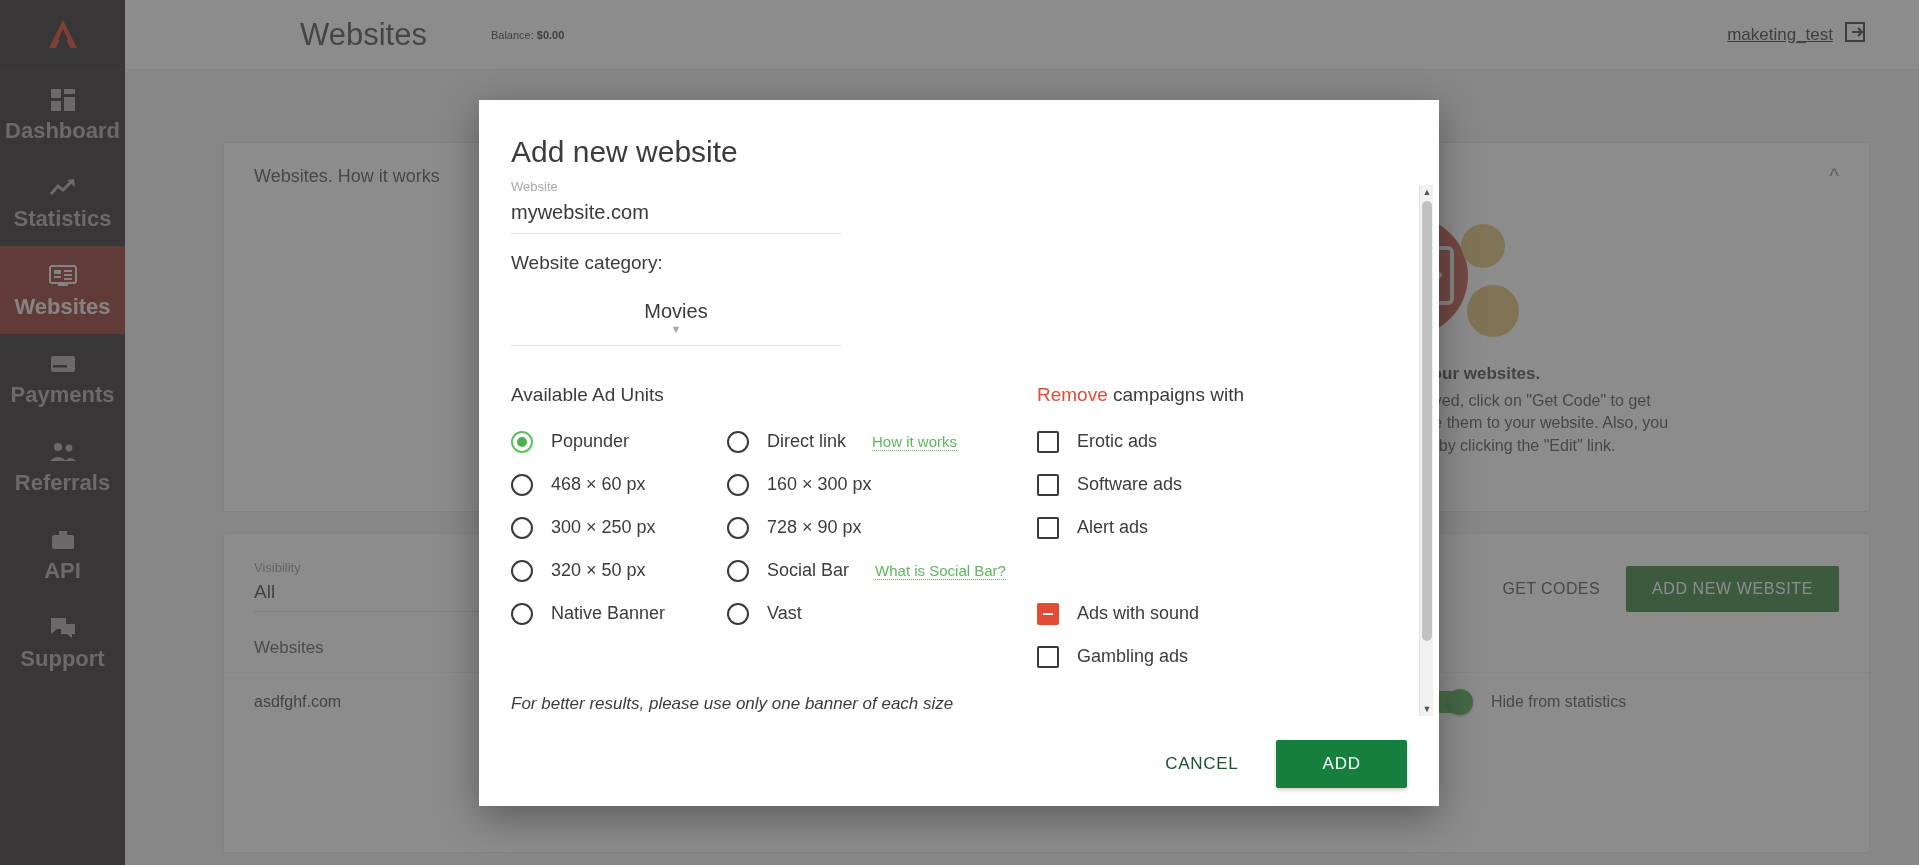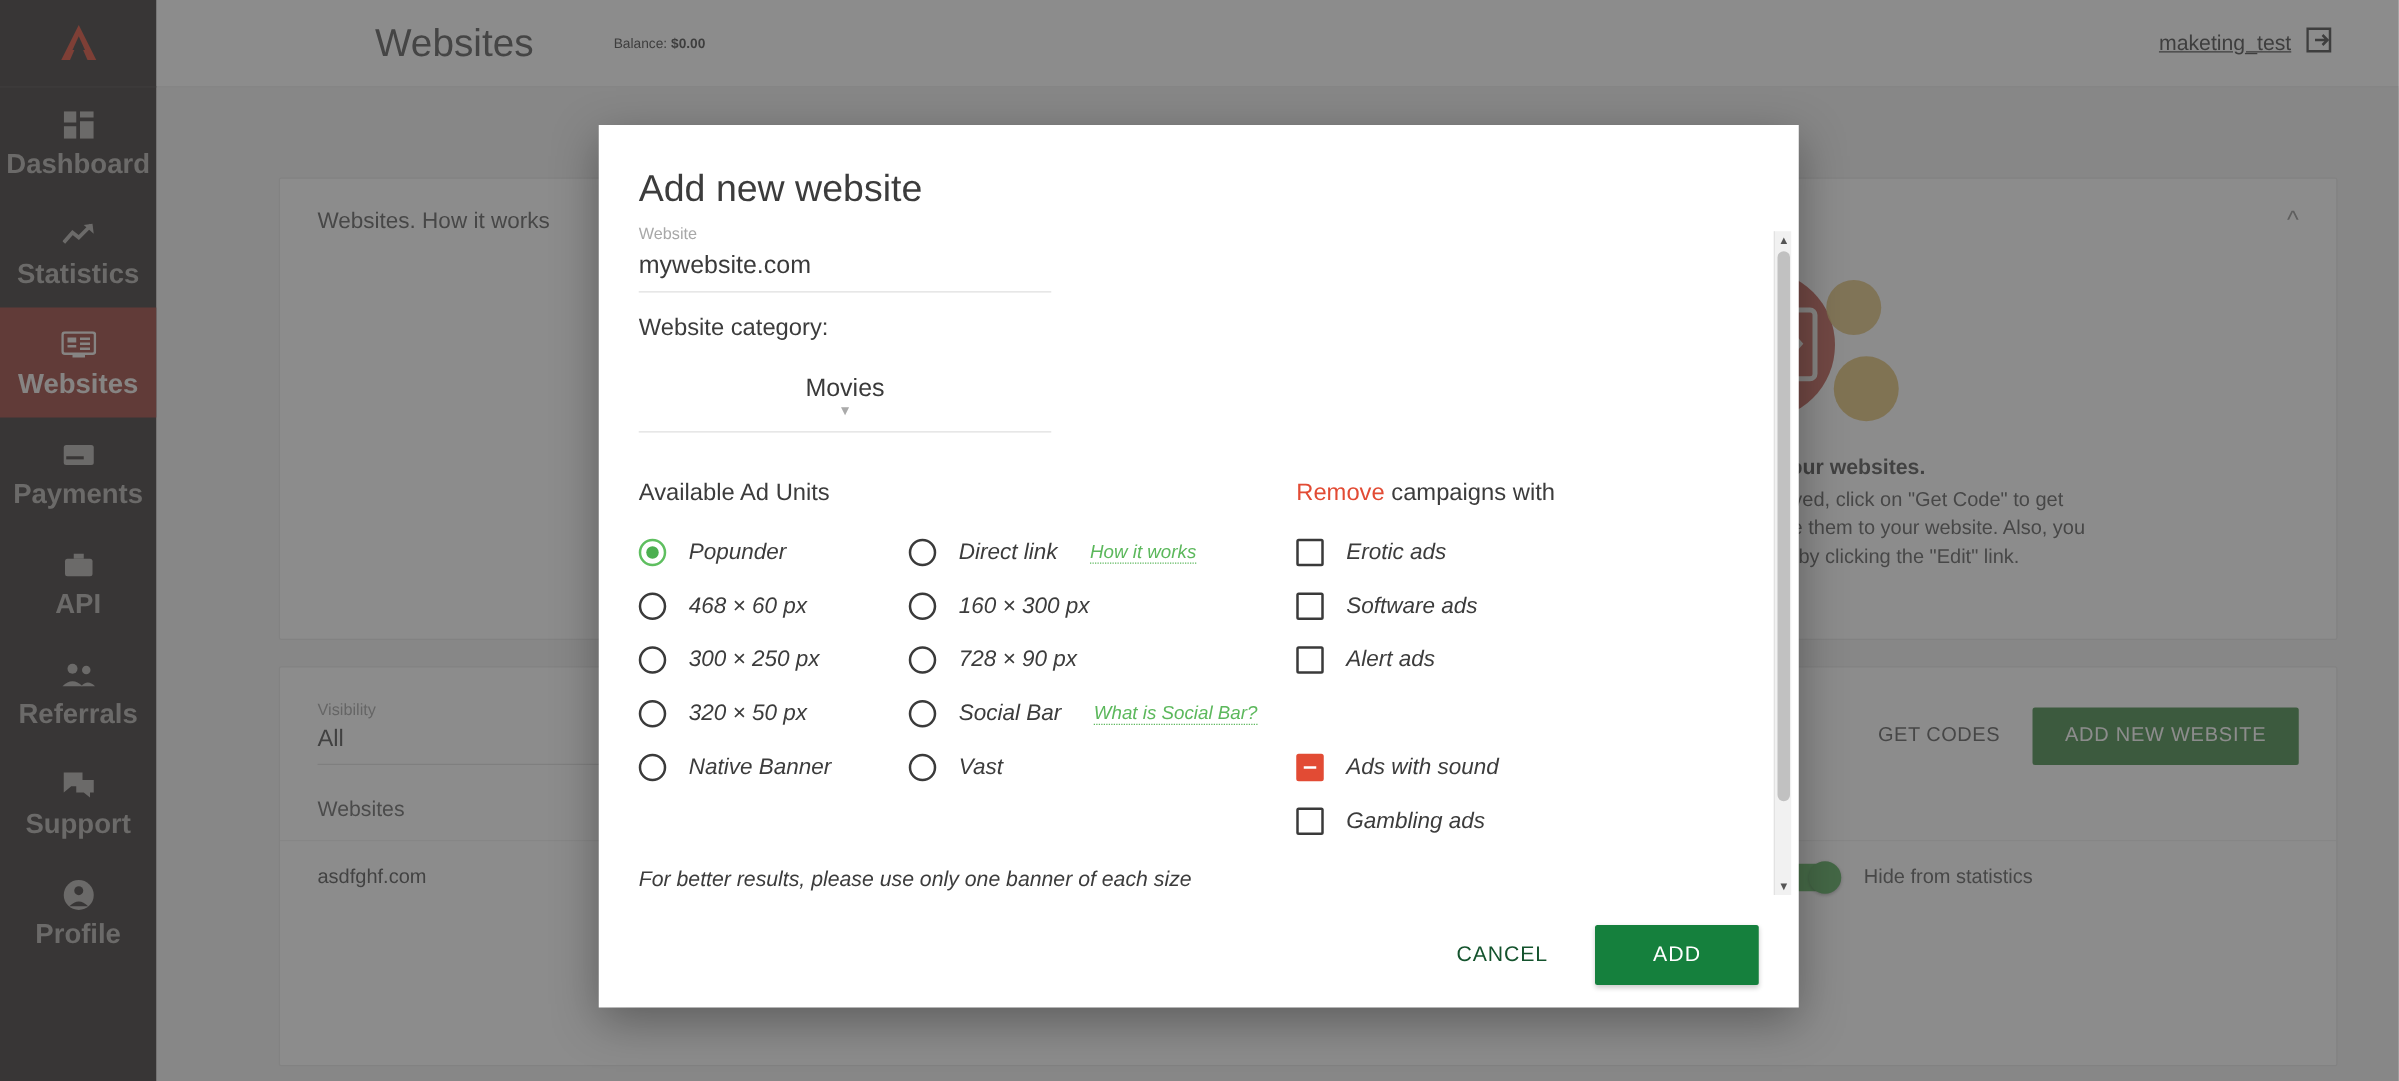--- a/index.html
+++ b/index.html
@@ -196,21 +196,21 @@
 
   .units-wrap { display: flex; margin-top: 38px; }
   .col { }
   .col-a { width: 216px; }
   .col-b { width: 310px; }
   .col-c { width: 300px; }
   .col-title { font-size: 19px; color: #3c3c3c; margin-bottom: 12px; height: 24px; }
   .col-title .red { color: #e24b34; }
   .opt {
     display: flex; align-items: center; gap: 18px;
-    height: 43px; cursor: pointer; font-style: italic;
+    height: 43px; cursor: pointer;
   }
   .radio {
     width: 22px; height: 22px; border-radius: 50%;
     border: 2px solid #3a3a3a; flex: none;
     position: relative;
   }
   .radio.on { border-color: #5fbf60; }
   .radio.on::after {
     content: ""; position: absolute; left: 4px; top: 4px;
     width: 10px; height: 10px; border-radius: 50%;
@@ -312,60 +312,50 @@
         <svg width="26" height="18" viewBox="0 0 26 18">
             <rect x="1" y="1" width="24" height="16" rx="2" fill="#a9a5a2"></rect>
             <rect x="3" y="10" width="14" height="2.5" fill="#231f1e"></rect>
           </svg>
       </span>
       <span class="nav-label">Payments</span>
     </div>
 
     <div class="nav-item">
       <span class="ico">
-        <svg width="24" height="20" viewBox="0 0 24 20">
-            <rect x="8" y="1" width="8" height="4" fill="#a9a5a2"></rect>
-            <rect x="1" y="5" width="22" height="14" rx="2" fill="#a9a5a2"></rect>
-          </svg>
-      </span>
-      <span class="nav-label">API</span>
-    </div>
-
-    <div class="nav-item">
-      <span class="ico">
         <svg width="28" height="20" viewBox="0 0 28 20">
             <circle cx="9" cy="5" r="4" fill="#a9a5a2"></circle>
             <circle cx="20" cy="6" r="3.4" fill="#a9a5a2"></circle>
             <path d="M1 19 Q9 11 17 19 Z" fill="#a9a5a2"></path>
             <path d="M16 19 Q21 13 27 19 Z" fill="#a9a5a2"></path>
           </svg>
       </span>
       <span class="nav-label">Referrals</span>
     </div>
 
     <div class="nav-item">
       <span class="ico">
+        <svg width="24" height="20" viewBox="0 0 24 20">
+            <rect x="8" y="1" width="8" height="4" fill="#a9a5a2"></rect>
+            <rect x="1" y="5" width="22" height="14" rx="2" fill="#a9a5a2"></rect>
+          </svg>
+      </span>
+      <span class="nav-label">API</span>
+    </div>
+
+    <div class="nav-item">
+      <span class="ico">
         <svg width="26" height="22" viewBox="0 0 26 22">
             <path d="M1 1 h15 v11 h-9 l-6 5 z" fill="#a9a5a2"></path>
             <path d="M11 7 h14 v10 h-3 v4 l-5 -4 h-6 z" fill="#a9a5a2"></path>
           </svg>
       </span>
       <span class="nav-label">Support</span>
     </div>
 
-    <div class="nav-item">
-      <span class="ico">
-        <svg width="26" height="26" viewBox="0 0 26 26">
-            <circle cx="13" cy="13" r="12" fill="#a9a5a2"></circle>
-            <circle cx="13" cy="9.5" r="3.6" fill="#231f1e"></circle>
-            <path d="M5.5 22 Q13 14.5 20.5 22 Z" fill="#231f1e"></path>
-          </svg>
-      </span>
-      <span class="nav-label">Profile</span>
-    </div>
   </nav>
 
   <header class="topbar">
     <div class="topbar-title">Websites</div>
     <div class="topbar-balance">
       <span>Balance:</span>
       <b>$0.00</b>
     </div>
     <div class="topbar-user">
       <span class="uname">maketing_test</span>

